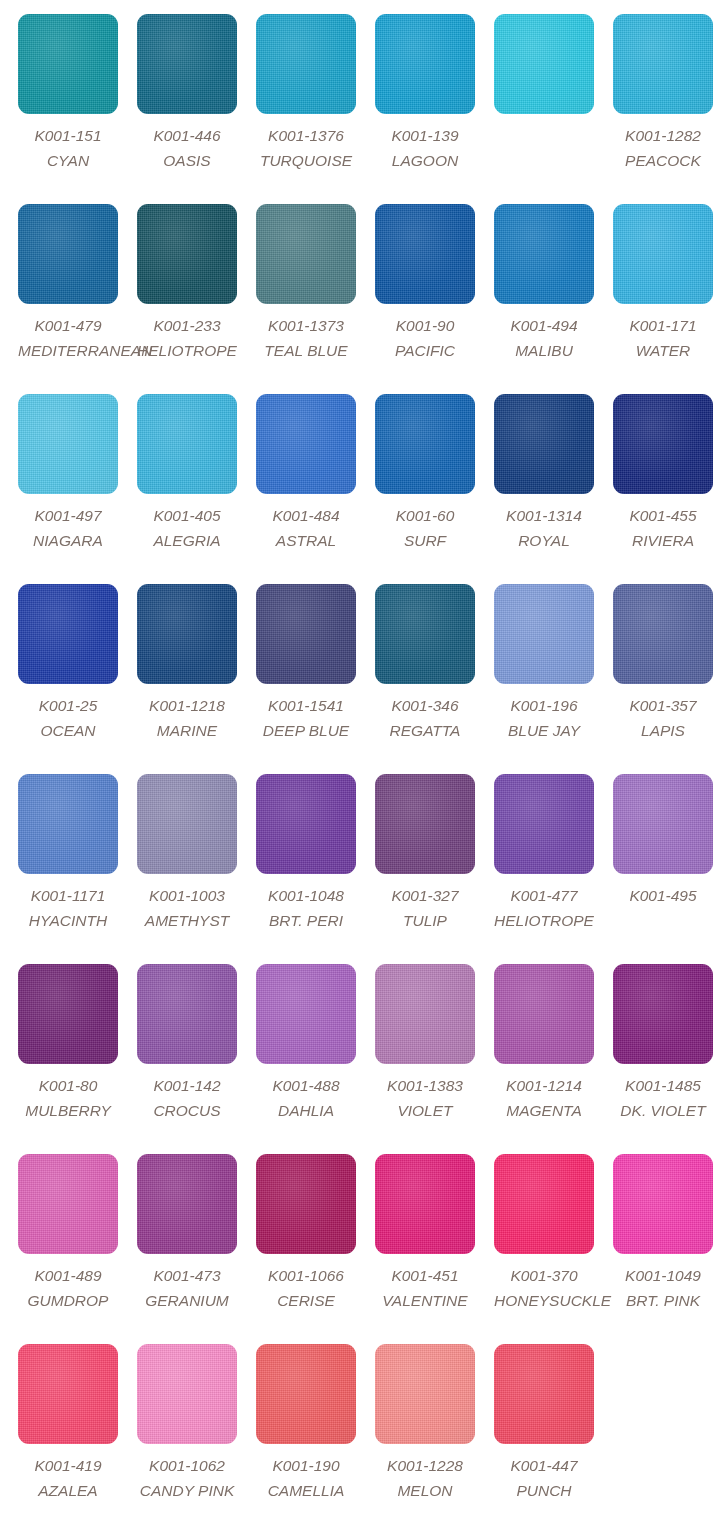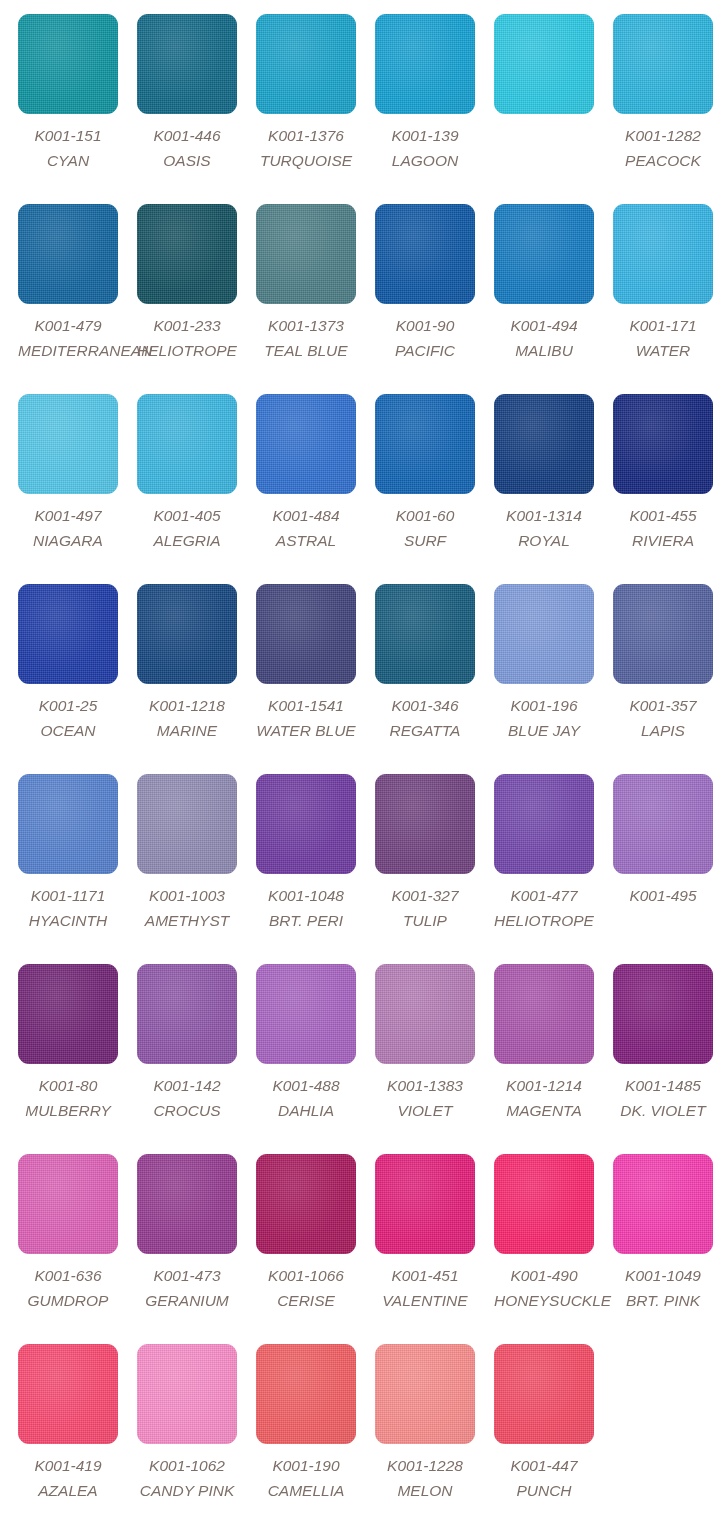--- a/index.html
+++ b/index.html
@@ -218,21 +218,21 @@
       <div class="chip" title="MARINE" style="background: rgb(20, 69, 126);"></div>
       <div class="labels">
         <span class="code">K001-1218</span>
         <span class="name">MARINE</span>
       </div>
     </div>
     <div class="cell">
       <div class="chip" title="DEEP BLUE" style="background: rgb(63, 66, 121);"></div>
       <div class="labels">
         <span class="code">K001-1541</span>
-        <span class="name">WATER BLUE</span>
+        <span class="name">DEEP BLUE</span>
       </div>
     </div>
     <div class="cell">
       <div class="chip" title="REGATTA" style="background: rgb(20, 90, 123);"></div>
       <div class="labels">
         <span class="code">K001-346</span>
         <span class="name">REGATTA</span>
       </div>
     </div>
     <div class="cell">
@@ -328,21 +328,21 @@
     <div class="cell">
       <div class="chip" title="DK. VIOLET" style="background: rgb(129, 29, 124);"></div>
       <div class="labels">
         <span class="code">K001-1485</span>
         <span class="name">DK. VIOLET</span>
       </div>
     </div>
     <div class="cell">
       <div class="chip" title="GUMDROP" style="background: rgb(221, 95, 182);"></div>
       <div class="labels">
-        <span class="code">K001-636</span>
+        <span class="code">K001-489</span>
         <span class="name">GUMDROP</span>
       </div>
     </div>
     <div class="cell">
       <div class="chip" title="GERANIUM" style="background: rgb(147, 57, 143);"></div>
       <div class="labels">
         <span class="code">K001-473</span>
         <span class="name">GERANIUM</span>
       </div>
     </div>
@@ -356,21 +356,21 @@
     <div class="cell">
       <div class="chip" title="VALENTINE" style="background: rgb(227, 28, 121);"></div>
       <div class="labels">
         <span class="code">K001-451</span>
         <span class="name">VALENTINE</span>
       </div>
     </div>
     <div class="cell">
       <div class="chip" title="HONEYSUCKLE" style="background: rgb(249, 37, 108);"></div>
       <div class="labels">
-        <span class="code">K001-490</span>
+        <span class="code">K001-370</span>
         <span class="name overflow">HONEYSUCKLE</span>
       </div>
     </div>
     <div class="cell">
       <div class="chip" title="BRT. PINK" style="background: rgb(245, 59, 176);"></div>
       <div class="labels">
         <span class="code">K001-1049</span>
         <span class="name">BRT. PINK</span>
       </div>
     </div>

